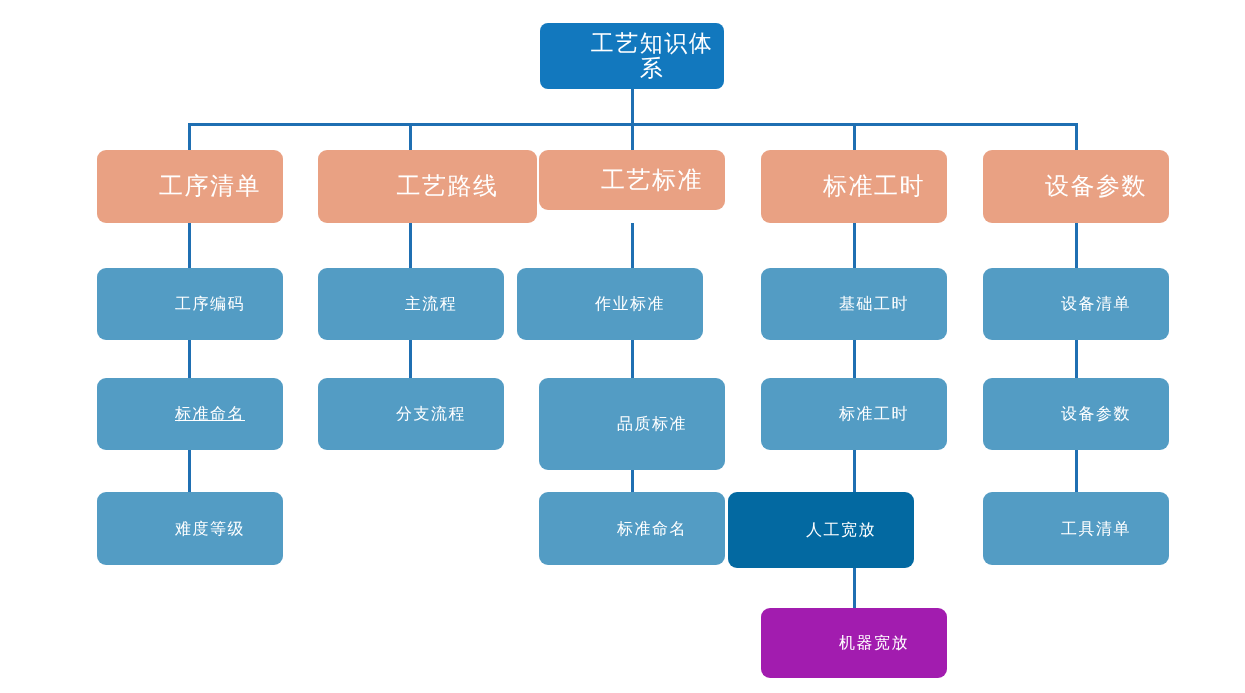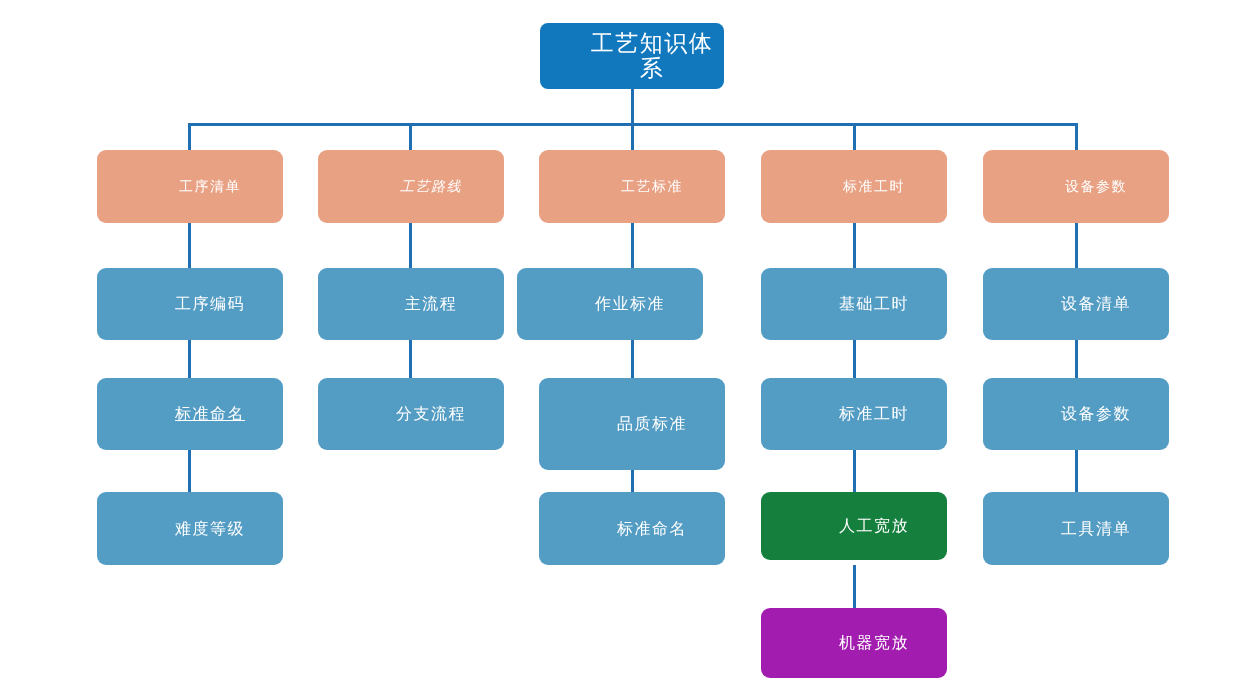--- a/index.html
+++ b/index.html
@@ -31,21 +31,21 @@
     user-select: none;
     padding-left: 40px;
   }
   .node-root {
     background: #1278be;
     font-size: 23px;
     border-radius: 8px;
   }
   .node-l1 {
     background: #e9a183;
-    font-size: 14px;
+    font-size: 24px;
   }
   .node-l2 {
     background: #539cc4;
     font-size: 16px;
   }
   .edge {
     position: absolute;
     background: #1f6fb2;
   }
   .edge-v { width: 3px; }
@@ -78,30 +78,30 @@
       <div class="edge edge-v" style="left: 1075px; top: 223px; width: 3px; height: 45px; background: rgb(31, 111, 178);"></div>
       <div class="edge edge-v" style="left: 1075px; top: 340px; width: 3px; height: 38px; background: rgb(31, 111, 178);"></div>
       <div class="edge edge-v" style="left: 1075px; top: 450px; width: 3px; height: 42px; background: rgb(31, 111, 178);"></div>
     </div>
   <div id="nodes">
       <div class="node node-root" style="left: 540px; top: 23px; width: 184px; height: 66px; background: rgb(18, 120, 190);">工艺知识体系</div>
       <div class="node node-l1" style="left: 97px; top: 150px; width: 186px; height: 73px; background: rgb(233, 161, 131);">工序清单</div>
       <div class="node node-l2" style="left: 97px; top: 268px; width: 186px; height: 72px; background: rgb(83, 156, 196);">工序编码</div>
       <div class="node node-l2" style="left: 97px; top: 378px; width: 186px; height: 72px; background: rgb(83, 156, 196); text-decoration: underline;">标准命名</div>
       <div class="node node-l2" style="left: 97px; top: 492px; width: 186px; height: 73px; background: rgb(83, 156, 196);">难度等级</div>
-      <div class="node node-l1" style="left: 318px; top: 150px; width: 186px; height: 73px; background: rgb(233, 161, 131); font-style: italic;">工艺路线</div>
+      <div class="node node-l1" style="left: 318px; top: 150px; width: 219px; height: 73px; background: rgb(233, 161, 131);">工艺路线</div>
       <div class="node node-l2" style="left: 318px; top: 268px; width: 186px; height: 72px; background: rgb(83, 156, 196);">主流程</div>
       <div class="node node-l2" style="left: 318px; top: 378px; width: 186px; height: 72px; background: rgb(83, 156, 196);">分支流程</div>
-      <div class="node node-l1" style="left: 539px; top: 150px; width: 186px; height: 73px; background: rgb(233, 161, 131);">工艺标准</div>
+      <div class="node node-l1" style="left: 539px; top: 150px; width: 186px; height: 60px; background: rgb(233, 161, 131);">工艺标准</div>
       <div class="node node-l2" style="left: 517px; top: 268px; width: 186px; height: 72px; background: rgb(83, 156, 196);">作业标准</div>
       <div class="node node-l2" style="left: 539px; top: 378px; width: 186px; height: 92px; background: rgb(83, 156, 196);">品质标准</div>
       <div class="node node-l2" style="left: 539px; top: 492px; width: 186px; height: 73px; background: rgb(83, 156, 196);">标准命名</div>
       <div class="node node-l1" style="left: 761px; top: 150px; width: 186px; height: 73px; background: rgb(233, 161, 131);">标准工时</div>
       <div class="node node-l2" style="left: 761px; top: 268px; width: 186px; height: 72px; background: rgb(83, 156, 196);">基础工时</div>
       <div class="node node-l2" style="left: 761px; top: 378px; width: 186px; height: 72px; background: rgb(83, 156, 196);">标准工时</div>
-      <div class="node node-l2" style="left: 761px; top: 492px; width: 186px; height: 68px; background: #15803d;">人工宽放</div>
+      <div class="node node-l2" style="left: 728px; top: 492px; width: 186px; height: 76px; background: #0369a1;">人工宽放</div>
       <div class="node node-l2" style="left: 761px; top: 608px; width: 186px; height: 70px; background: #a21caf;">机器宽放</div>
       <div class="node node-l1" style="left: 983px; top: 150px; width: 186px; height: 73px; background: rgb(233, 161, 131);">设备参数</div>
       <div class="node node-l2" style="left: 983px; top: 268px; width: 186px; height: 72px; background: rgb(83, 156, 196);">设备清单</div>
       <div class="node node-l2" style="left: 983px; top: 378px; width: 186px; height: 72px; background: rgb(83, 156, 196);">设备参数</div>
       <div class="node node-l2" style="left: 983px; top: 492px; width: 186px; height: 73px; background: rgb(83, 156, 196);">工具清单</div>
     </div>
 </div>
 
 </body></html>

